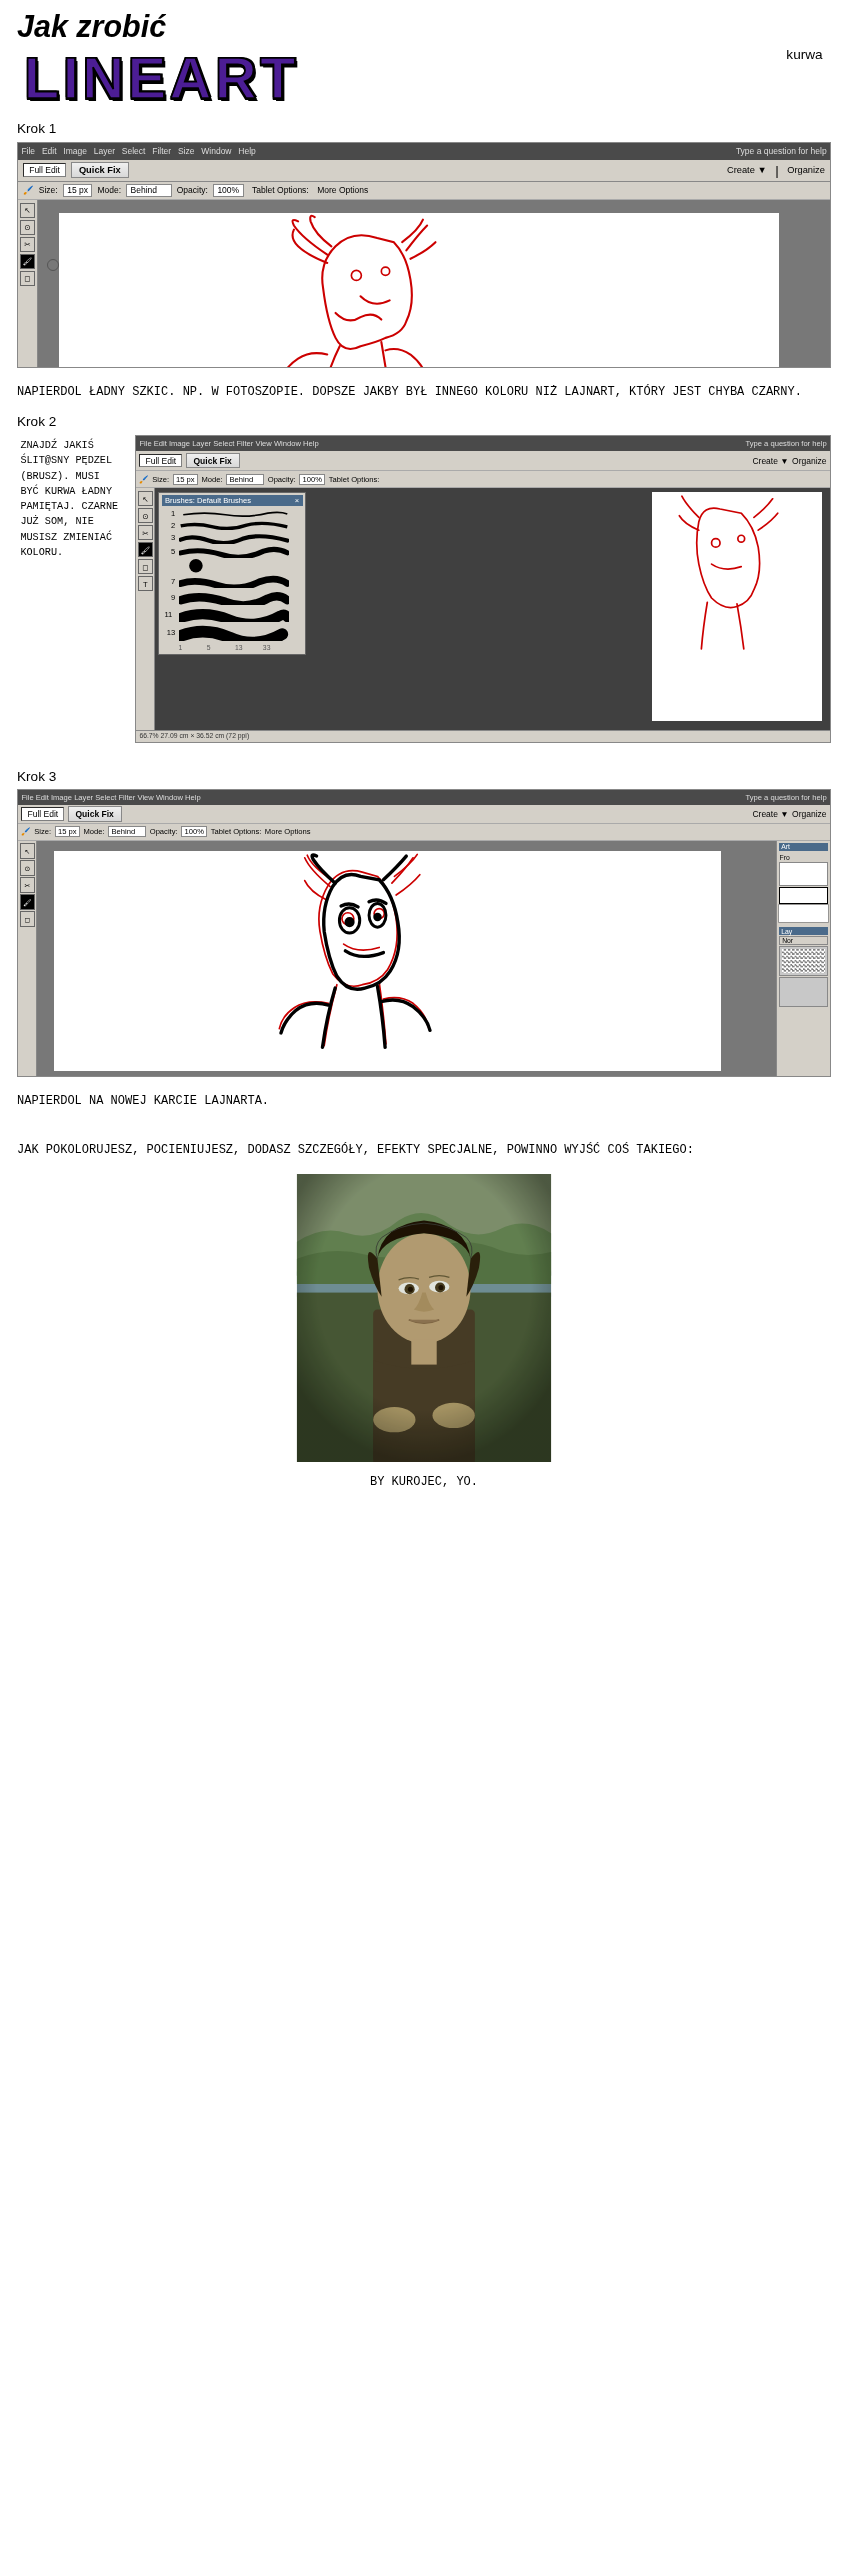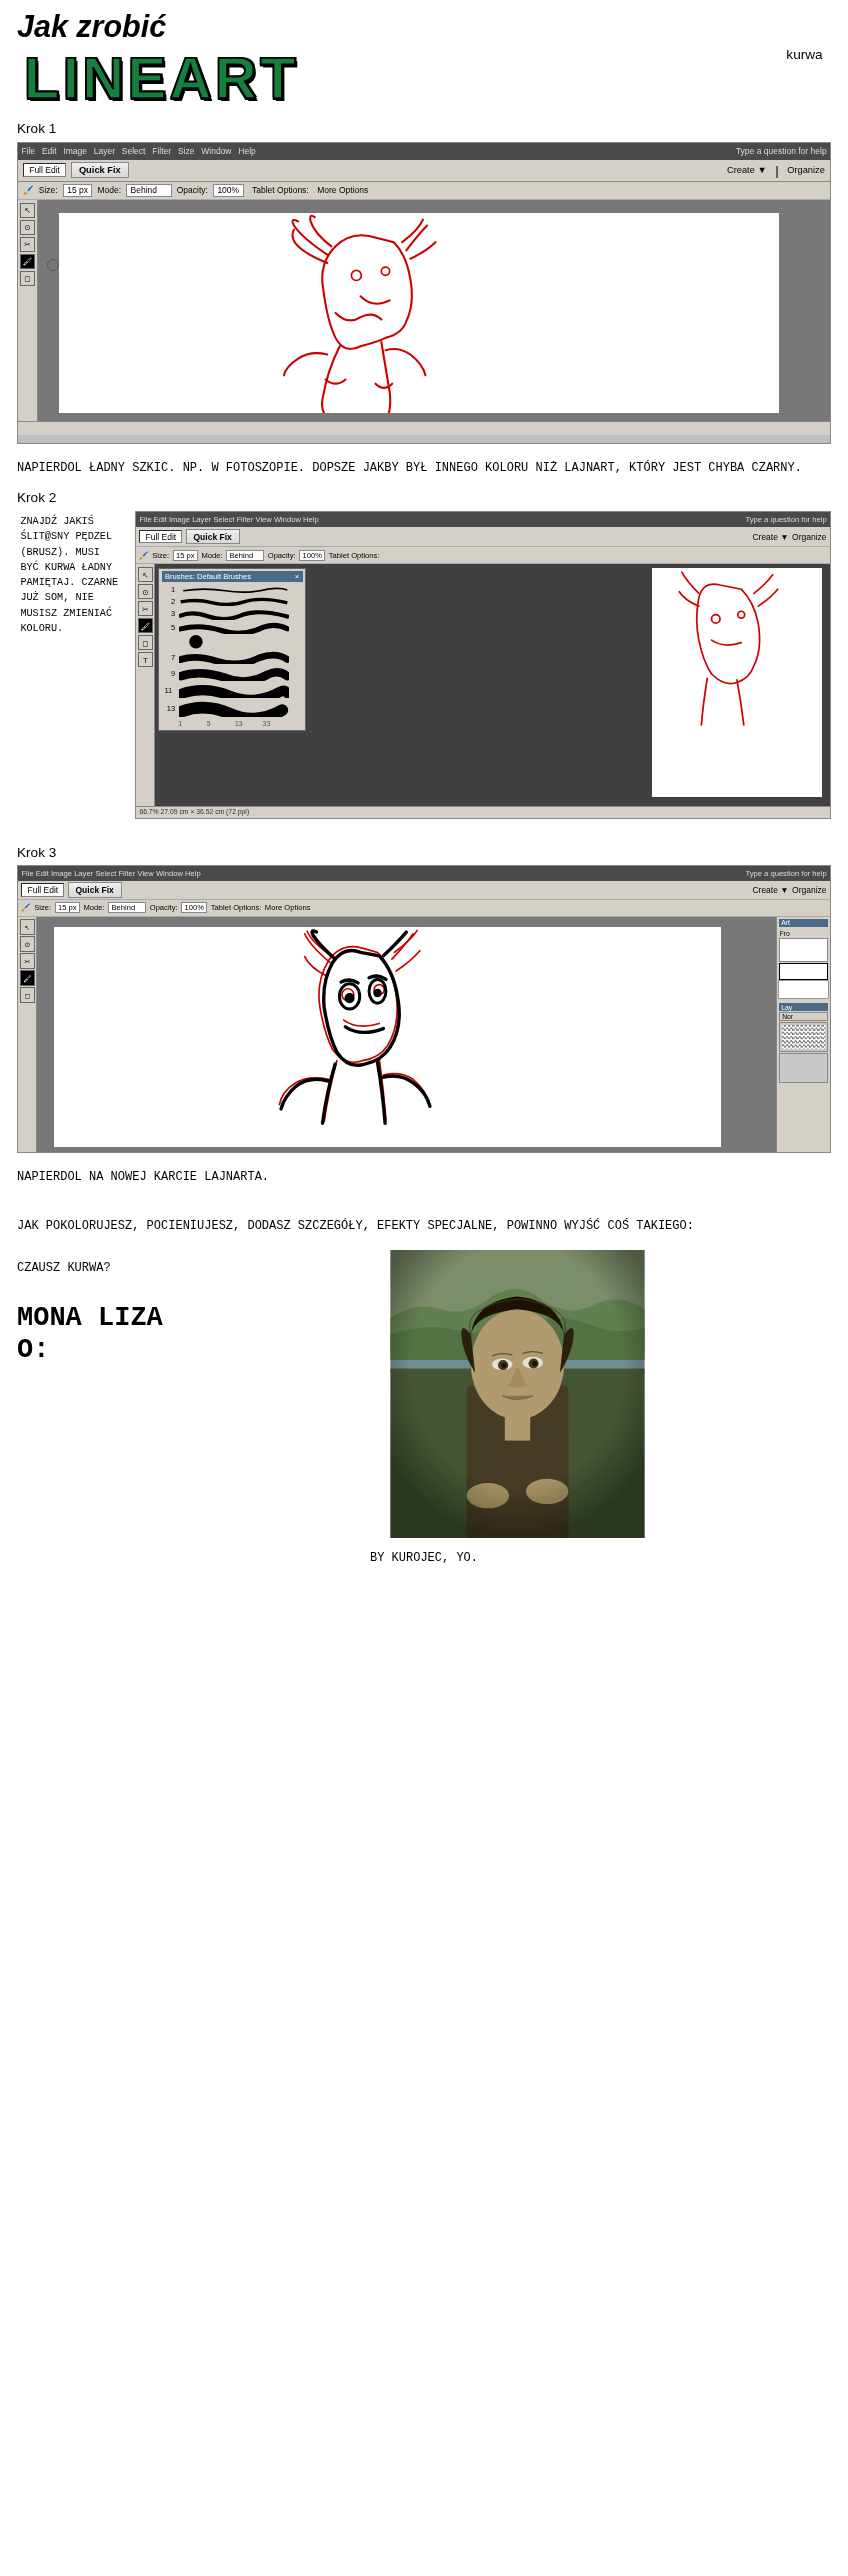--- a/index.html
+++ b/index.html
@@ -25,21 +25,21 @@
     .header-lineart {
       font-family: 'Arial Black', Arial, sans-serif;
       font-size: 58px;
       font-weight: 900;
       letter-spacing: 3.4px;
       text-transform: uppercase;
       display: inline;
       margin-left: 6.8px;
       
       -webkit-text-stroke: 1.7px #000;
-      color: #15803d;
+      color: #4c1d95;
       text-shadow: 2.5px 2.5px 0 #000, -0.8px -0.8px 0 #000, 1.7px -0.8px 0 #000, -0.8px 1.7px 0 #000;
     }
     .header-kurwa {
       font-family: Liberation Sans, sans-serif;
       font-size: 13.6px;
       position: absolute;
       right: 25.4px;
       top: 47px;
     }
 
@@ -125,21 +125,21 @@
 
 <div class="header">
   <span class="header-jak">Jak zrobić</span>
   <br>
   <span class="header-lineart">LINEART</span>
   <span class="header-kurwa">kurwa</span>
 </div>
 
 <div class="krok-label">Krok 1</div>
 
-<div class="screenshot-wrapper" style="height: 302px;">
+<div class="screenshot-wrapper" style="height: 226px;">
 
   <div class="pse-topbar">
     <span>File</span>
     <span>Edit</span>
     <span>Image</span>
     <span>Layer</span>
     <span>Select</span>
     <span>Filter</span>
     <span>Size</span>
     <span>Window</span>
@@ -480,27 +480,20 @@
 </div>
 
 <div class="text-block">NAPIERDOL NA NOWEJ KARCIE LAJNARTA.</div>
 
 <div style="height:17px;"></div>
 
 <div class="final-text">JAK POKOLORUJESZ, POCIENIUJESZ, DODASZ SZCZEGÓŁY, EFEKTY SPECJALNE, POWINNO WYJŚĆ COŚ TAKIEGO:</div>
 
 <div style="margin:8.5px 17px 0 17px;display:flex;min-height:288px;">
 
-  <div style="width:187px;flex-shrink:0;padding:8.5px 0;">
-    <div style="font-family:'Courier New',monospace;font-size:12px;text-transform:uppercase;margin-bottom:25.4px;line-height:1.5;">CZAUSZ KURWA?</div>
-    <div style="font-family:'Courier New',monospace;font-size:27px;font-weight:bold;text-transform:uppercase;line-height:1.2;">
-      <div>MONA LIZA</div>
-      <div>O:</div>
-    </div>
-  </div>
 
   <div style="flex:1;position:relative;">
     <div style="width:100%;height:288px;overflow:hidden;position:relative;">
 
       <svg viewBox="0 0 300 340" style="width:100%;height:100%;display:block;">
 
         <rect x="0" y="0" width="300" height="120" fill="#8a9a7a"></rect>
 
         <path d="M0,80 Q30,60 60,70 Q90,80 120,55 Q150,35 180,60 Q210,80 240,65 Q270,50 300,70 L300,120 L0,120 Z" fill="#6a8a5a"></path>
 

